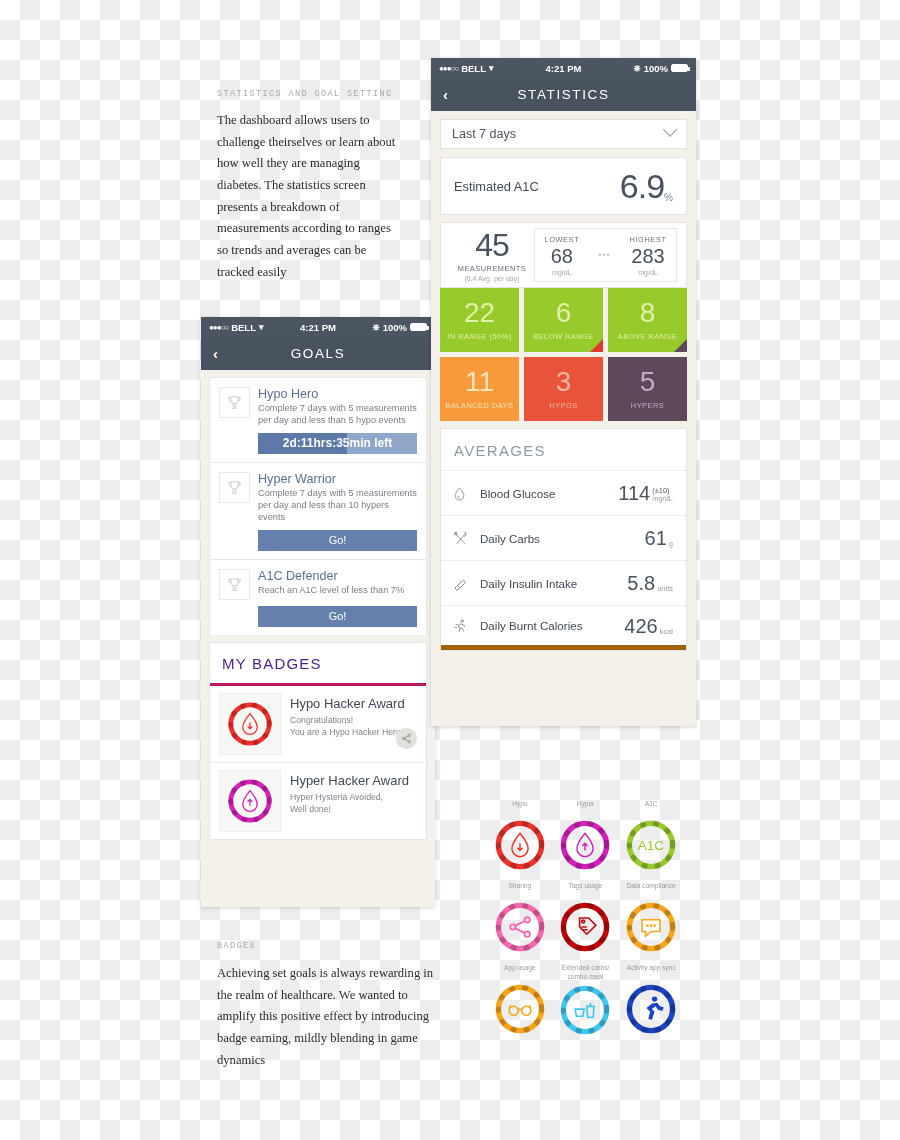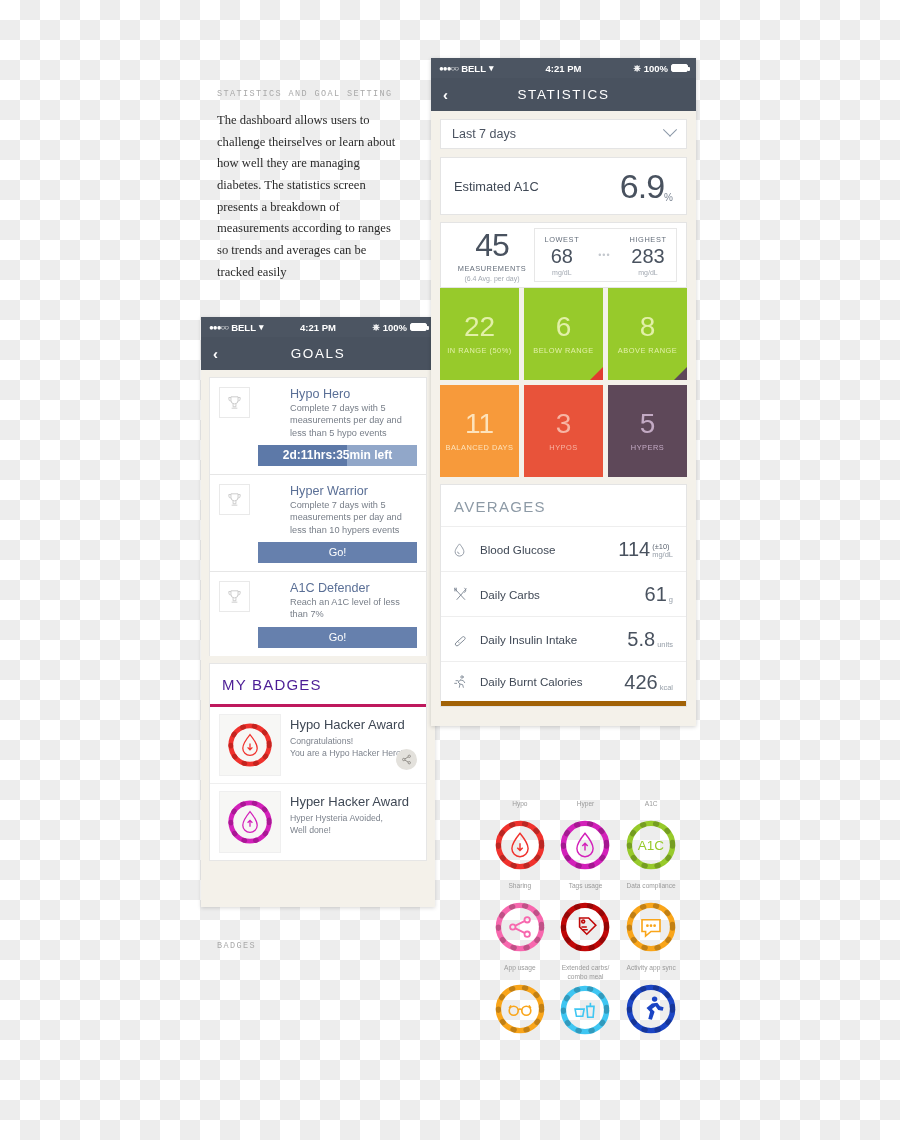--- a/index.html
+++ b/index.html
@@ -83,21 +83,21 @@
   .meas-sub { font-size:7px; color:#a3a9b2; margin-top:2px; }
   .lh-box { flex:1; border:1px solid #e7e7e7; display:flex; align-items:center;
     justify-content:space-around; height:54px; }
   .lh-col { text-align:center; }
   .lh-cap { font-size:7.4px; color:#646d7a; letter-spacing:.6px; }
   .lh-num { font-size:20px; color:#49525f; font-weight:300; line-height:1.25; }
   .lh-unit { font-size:7px; color:#a3a9b2; }
   .lh-dots { color:#c4c8ce; font-size:9px; letter-spacing:1px; }
 
   .tiles { display:grid; grid-template-columns:repeat(3,1fr); gap:5px; margin-bottom:7px; }
-  .tile { height:92px; position:relative; display:flex; flex-direction:column;
+  .tile { height:64px; position:relative; display:flex; flex-direction:column;
     align-items:center; justify-content:center; overflow:hidden; }
   .tile .t-num { font-size:28px; font-weight:300; line-height:1; }
   .tile .t-cap { font-size:7.4px; letter-spacing:.5px; margin-top:5px; }
   .corner { position:absolute; right:0; bottom:0; width:0; height:0;
     border-left:13px solid transparent; }
 
   .avg-card { padding:0; }
   .avg-head { font-size:15px; color:#8d9aa6; letter-spacing:1.3px; padding:13px 13px 11px 13px; }
   .avg-row { display:flex; align-items:center; border-top:1px solid #eeeeee;
     height:45px; padding:0 13px 0 11px; }
@@ -112,21 +112,21 @@
 
   
   #goals-phone { left:201px; top:317px; width:234px; height:590px;
     box-shadow:0 1px 4px rgba(0,0,0,.16); }
   .goals-body { padding:7px 8px 9px 8px; }
   .goal-card { background:#fff; border:1px solid #e6e6e6; border-bottom:none; padding:9px 9px 8px 9px; }
   .goal-card:last-of-type { border-bottom:1px solid #e6e6e6; }
   .goal-top { display:flex; gap:8px; }
   .trophy-box { width:31px; height:31px; border:1px solid #e9e9e9; flex:0 0 31px;
     display:flex; align-items:center; justify-content:center; }
-  .goal-txt { flex:1;margin-left:32px; }
+  .goal-txt { flex:1; }
   .goal-title { font-size:12.6px; color:#5a6f96; margin-bottom:1px; }
   .goal-desc { font-size:9.2px; color:#777e88; line-height:1.34; }
   .goal-btn { margin:6px 0 0 39px; height:21px; background:#6680ad; color:#fff;
     display:flex; align-items:center; justify-content:center; font-size:11px; }
   .prog { margin:6px 0 0 39px; height:21px; background:#91a7c9; position:relative;
     display:flex; align-items:center; justify-content:center; overflow:hidden; }
   .prog-fill { position:absolute; left:0; top:0; bottom:0; background:#5d79a8; }
   .prog-lbl { position:relative; color:#fff; font-size:12px; font-weight:bold; }
 
   .badges-panel { background:#fff; border:1px solid #e6e6e6; margin-top:7px; }
@@ -155,20 +155,21 @@
 
 <div class="stage">
 
   <div class="annot" style="left:217px; top:89px; width:180px;">
     <div class="kicker">STATISTICS AND GOAL SETTING</div>
     <div class="body" style="margin-top:11px;">The dashboard allows users to challenge theirselves or learn about how well they are managing diabetes. The statistics screen presents a breakdown of measurements according to ranges so trends and averages can be tracked easily</div>
   </div>
 
   <div class="annot" style="left:217px; top:941px; width:226px;">
     <div class="kicker">BADGES</div>
+    <div class="body" style="margin-top:12px;">Achieving set goals is always rewarding in the realm of healthcare. We wanted to amplify this positive effect by introducing badge earning, mildly blending in game dynamics</div>
   </div>
 
   <div class="phone" id="goals-phone">
     <div class="statusbar">
       <div class="sb-left">
         <span class="dots">●●●○○</span>
         <span>BELL</span>
         <span class="wifi">▾</span>
       </div>
       <div class="sb-center">4:21 PM</div>

